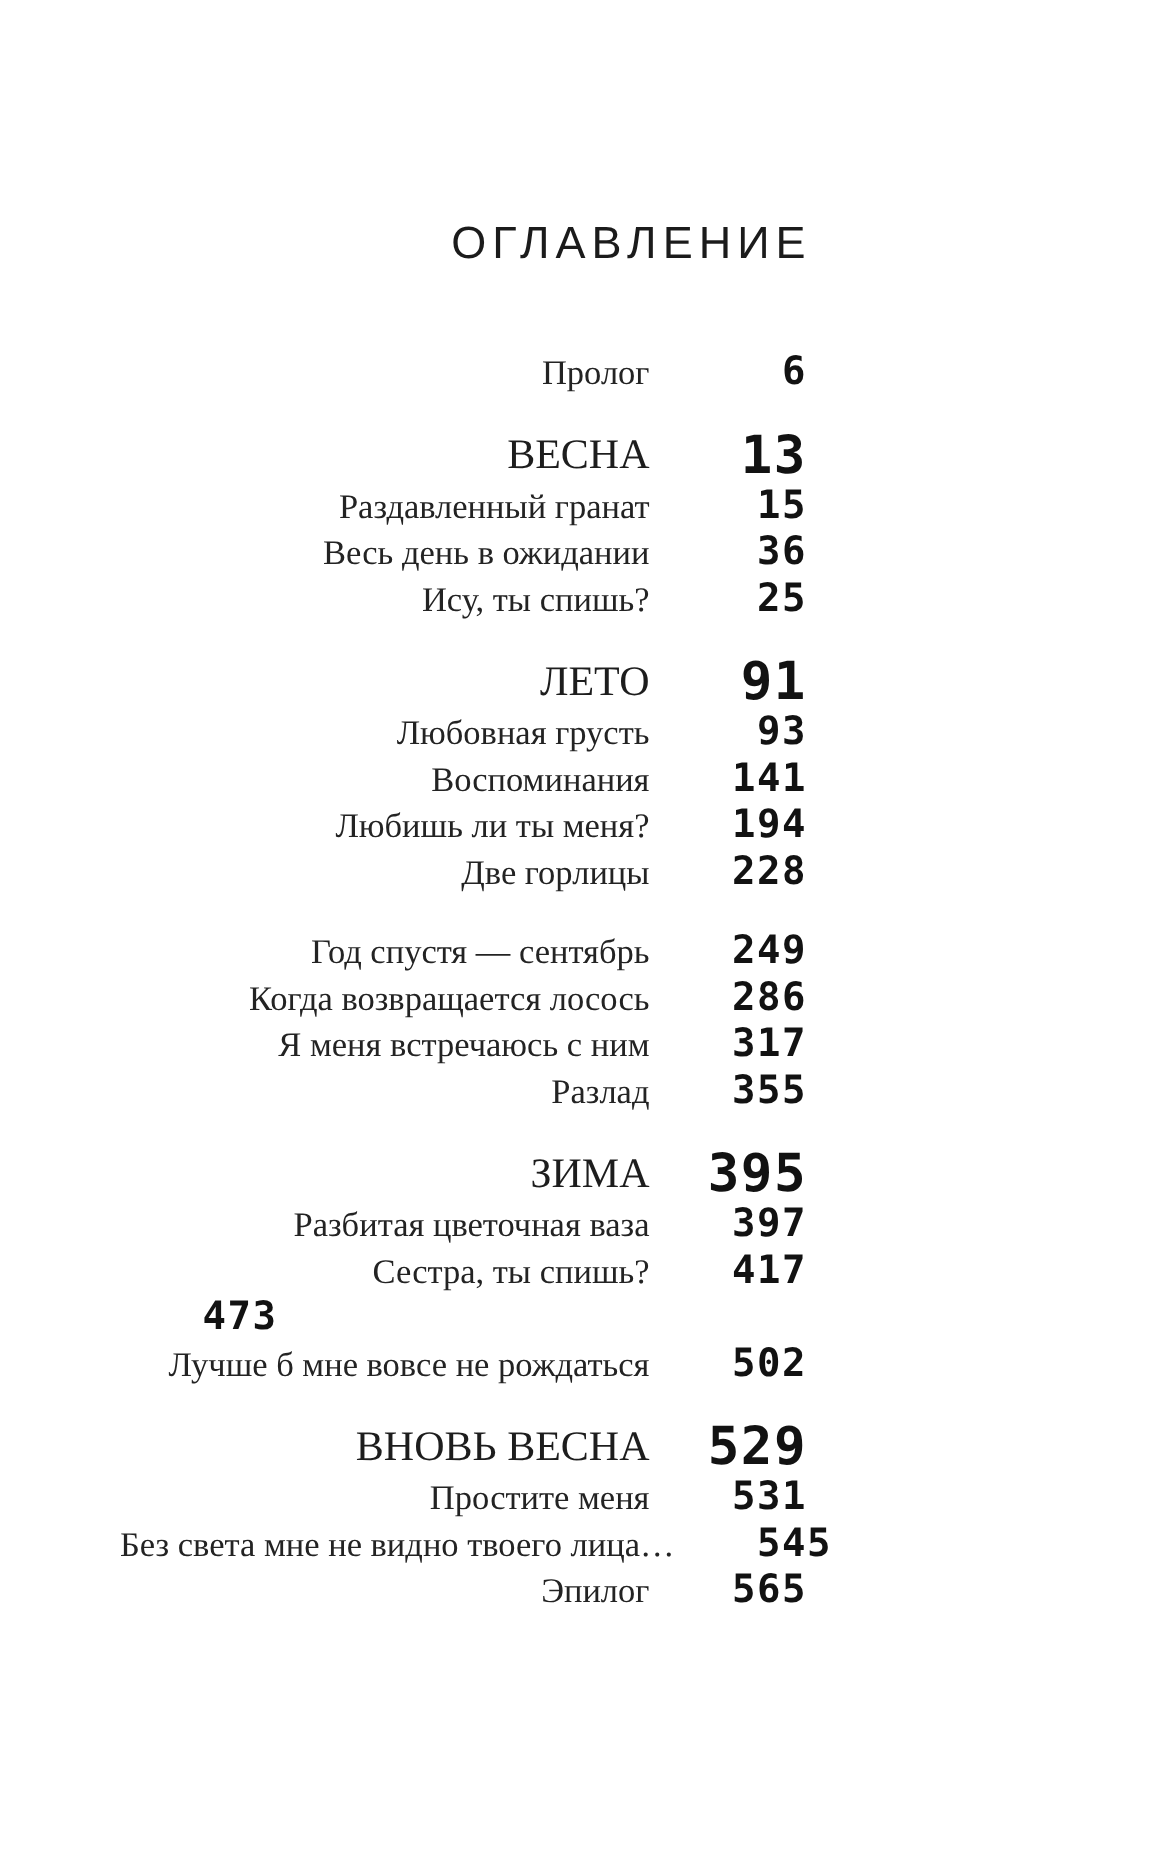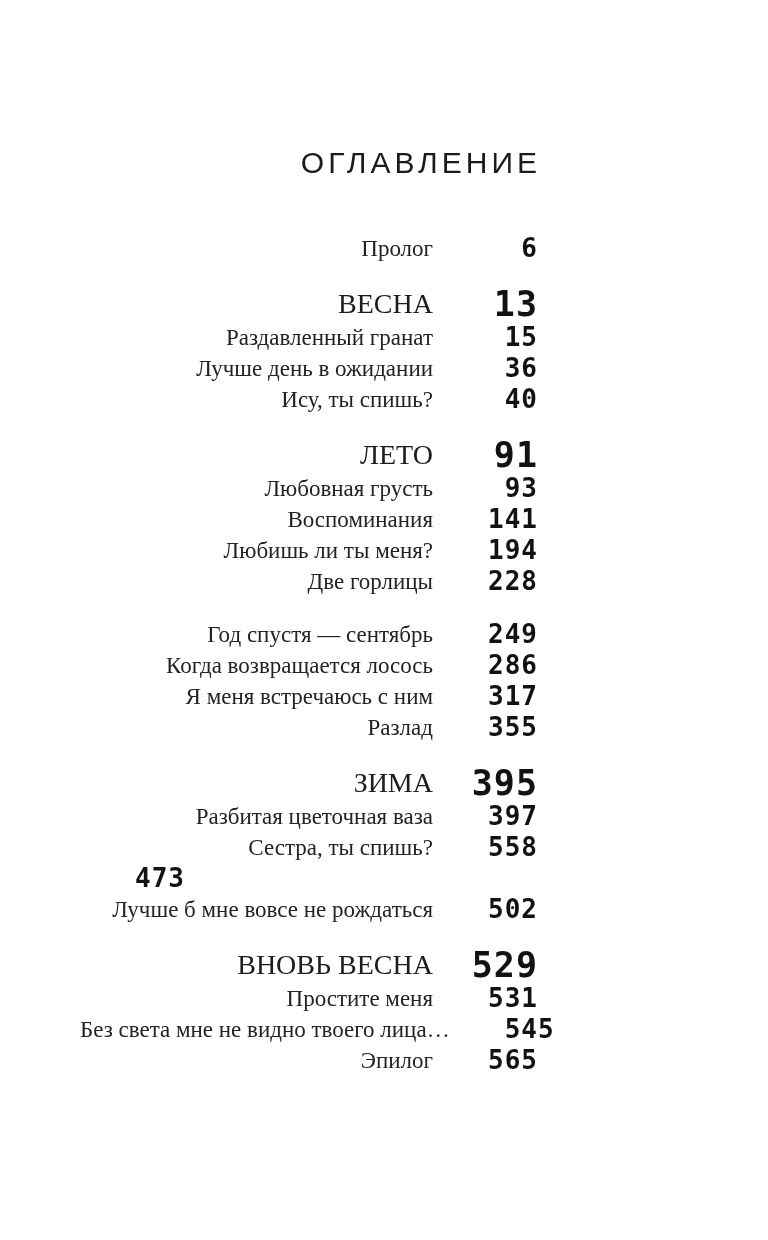--- a/index.html
+++ b/index.html
@@ -85,26 +85,26 @@
     <div class="section">
       <div class="row heading-row">
         <span class="label">ВЕСНА</span>
         <span class="num">13</span>
       </div>
       <div class="row entry">
         <span class="label">Раздавленный гранат</span>
         <span class="num">15</span>
       </div>
       <div class="row entry">
-        <span class="label">Лучше день в ожидании</span>
+        <span class="label">Весь день в ожидании</span>
         <span class="num">36</span>
       </div>
       <div class="row entry">
         <span class="label">Ису, ты спишь?</span>
-        <span class="num">40</span>
+        <span class="num">25</span>
       </div>
     </div>
 
     <div class="section">
       <div class="row heading-row">
         <span class="label">ЛЕТО</span>
         <span class="num">91</span>
       </div>
       <div class="row entry">
         <span class="label">Любовная грусть</span>
@@ -147,21 +147,21 @@
       <div class="row heading-row">
         <span class="label">ЗИМА</span>
         <span class="num">395</span>
       </div>
       <div class="row entry">
         <span class="label">Разбитая цветочная ваза</span>
         <span class="num">397</span>
       </div>
       <div class="row entry">
         <span class="label">Сестра, ты спишь?</span>
-        <span class="num">558</span>
+        <span class="num">417</span>
       </div>
       <div class="row entry">
         <span class="num">473</span>
       </div>
       <div class="row entry">
         <span class="label">Лучше б мне вовсе не рождаться</span>
         <span class="num">502</span>
       </div>
     </div>
 

